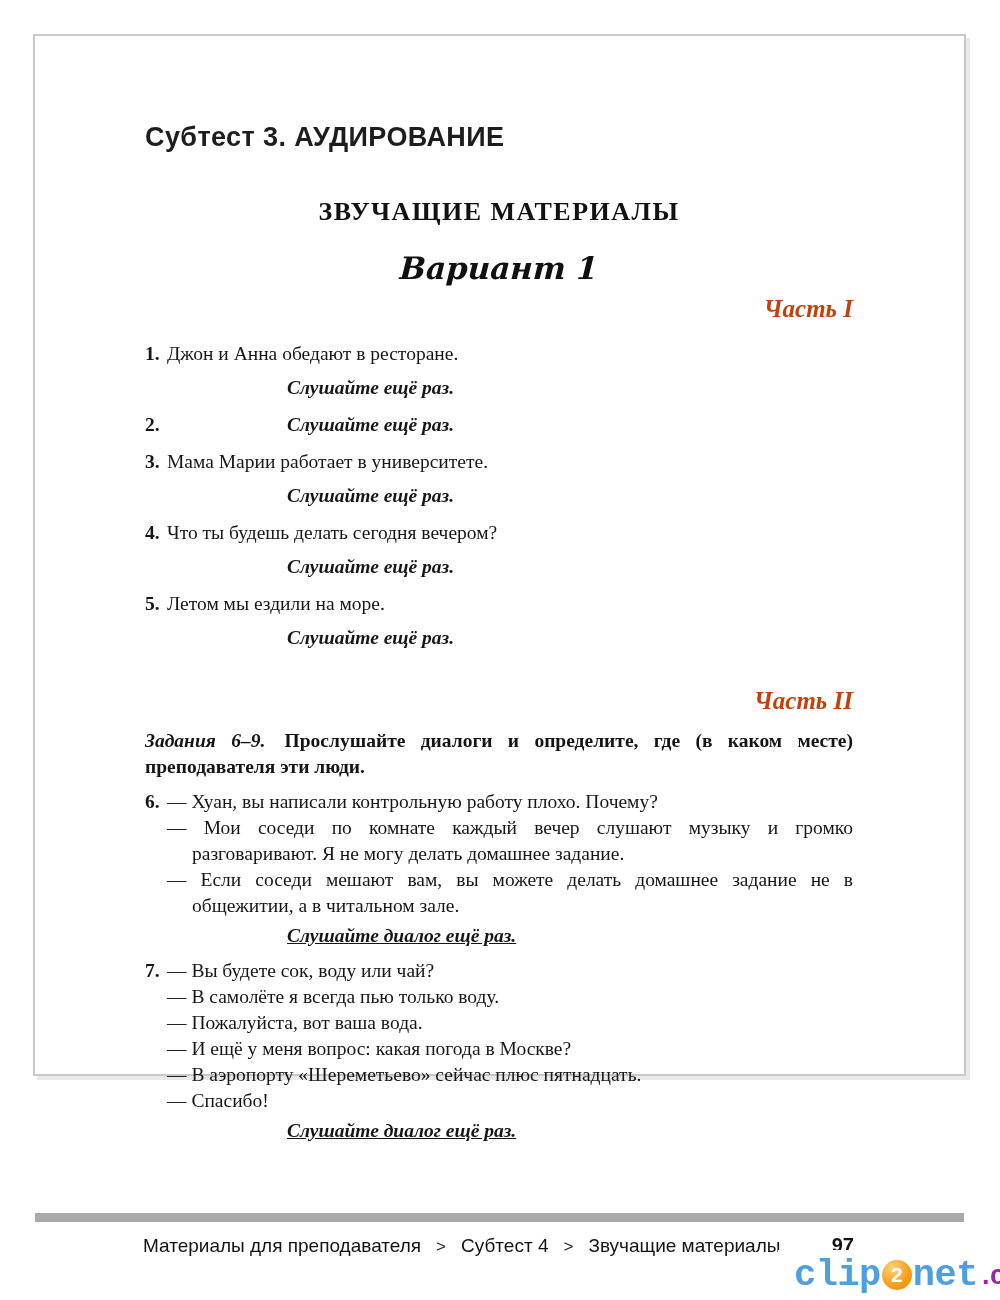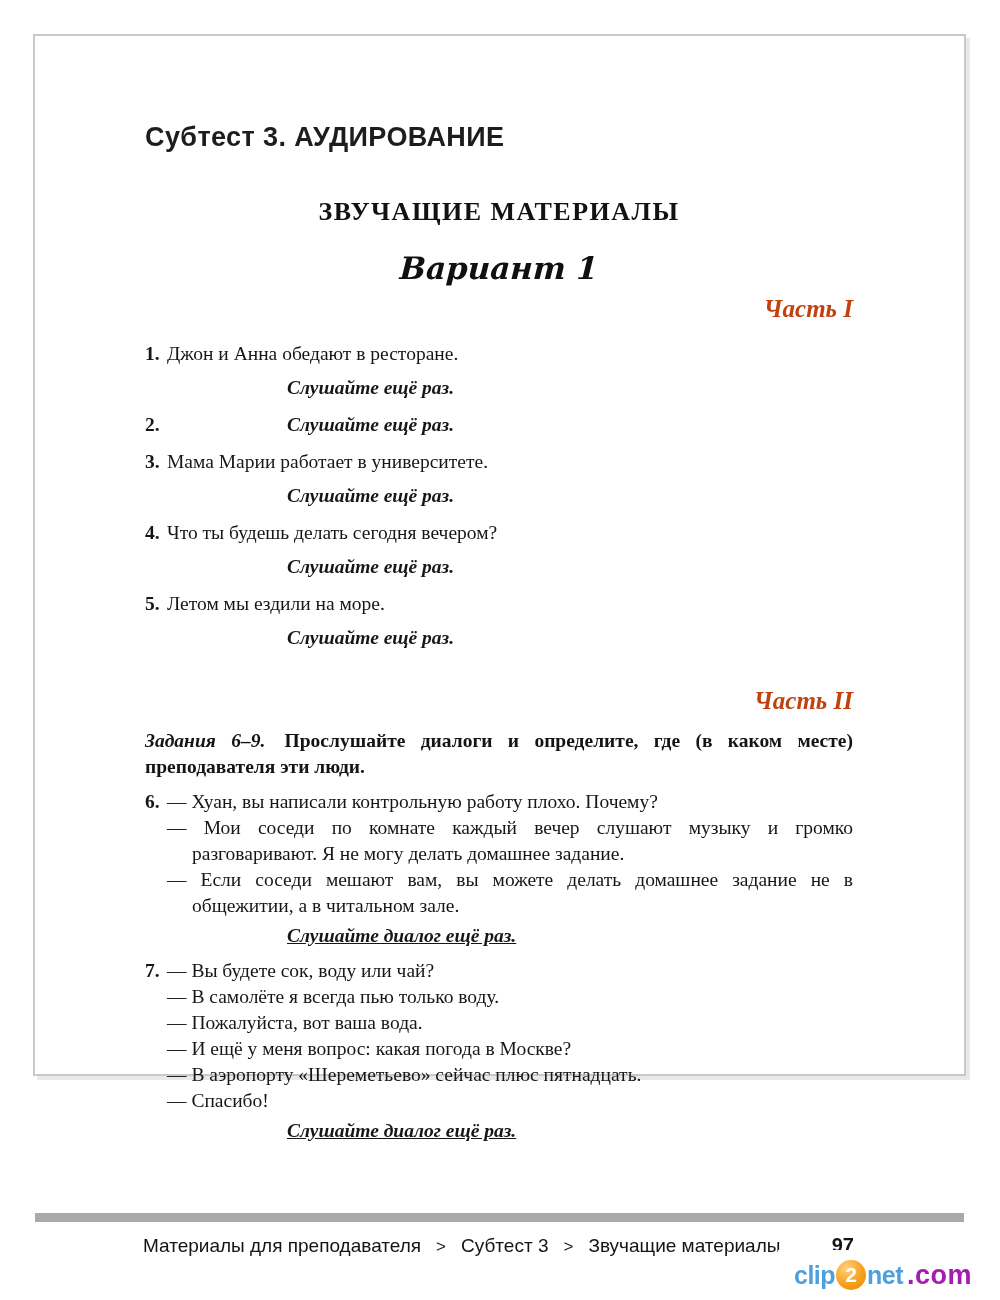--- a/index.html
+++ b/index.html
@@ -56,22 +56,22 @@
   }
   .sep { margin:0 15px; font-size:17px; color:#222; }
   .page-number { margin-left:auto; margin-right:10px; font-weight:bold; font-size:20px; }
 
   .watermark {
     position:absolute; left:778px; top:1250px; width:222px; height:50px;
     background:#ffffff; display:flex; align-items:center;
     padding-left:16px; box-sizing:border-box;
   }
   .logo-clip, .logo-net {
-    font-family:Liberation Sans, sans-serif; font-weight:bold;
-    font-size:25px; color:#4da0dd; letter-spacing:-.5px;
+    font-family:Liberation Mono, monospace; font-weight:bold;
+    font-size:37px; color:#4da0dd; letter-spacing:-.5px;
   }
   .logo-two {
     width:30px; height:30px; border-radius:50%; flex:0 0 30px;
     background:radial-gradient(circle at 35% 28%, #ffd27a, #f7a01e 55%, #ef8500);
     color:#fff; font-family:"Liberation Sans", sans-serif; font-weight:bold; font-size:21px;
     display:flex; align-items:center; justify-content:center; margin:0 1px;
   }
   .logo-tld {
     font-family:"Liberation Sans", sans-serif; font-weight:bold;
     font-size:27px; color:#a21caf; margin-left:4px; letter-spacing:.5px;
@@ -142,21 +142,21 @@
       <p class="reply">Слушайте диалог ещё раз.</p>
     </div>
 
   </div>
 
   <div class="rule"></div>
 
   <div class="footer">
     <span>Материалы для преподавателя</span>
     <span class="sep">&gt;</span>
-    <span>Субтест 3</span>
+    <span>Субтест 4</span>
     <span class="sep">&gt;</span>
     <span>Звучащие материалы</span>
     <span class="page-number">97</span>
   </div>
 </div>
 
 <div class="watermark">
   <span class="logo-clip">clip</span>
   <span class="logo-two">2</span>
   <span class="logo-net">net</span>

